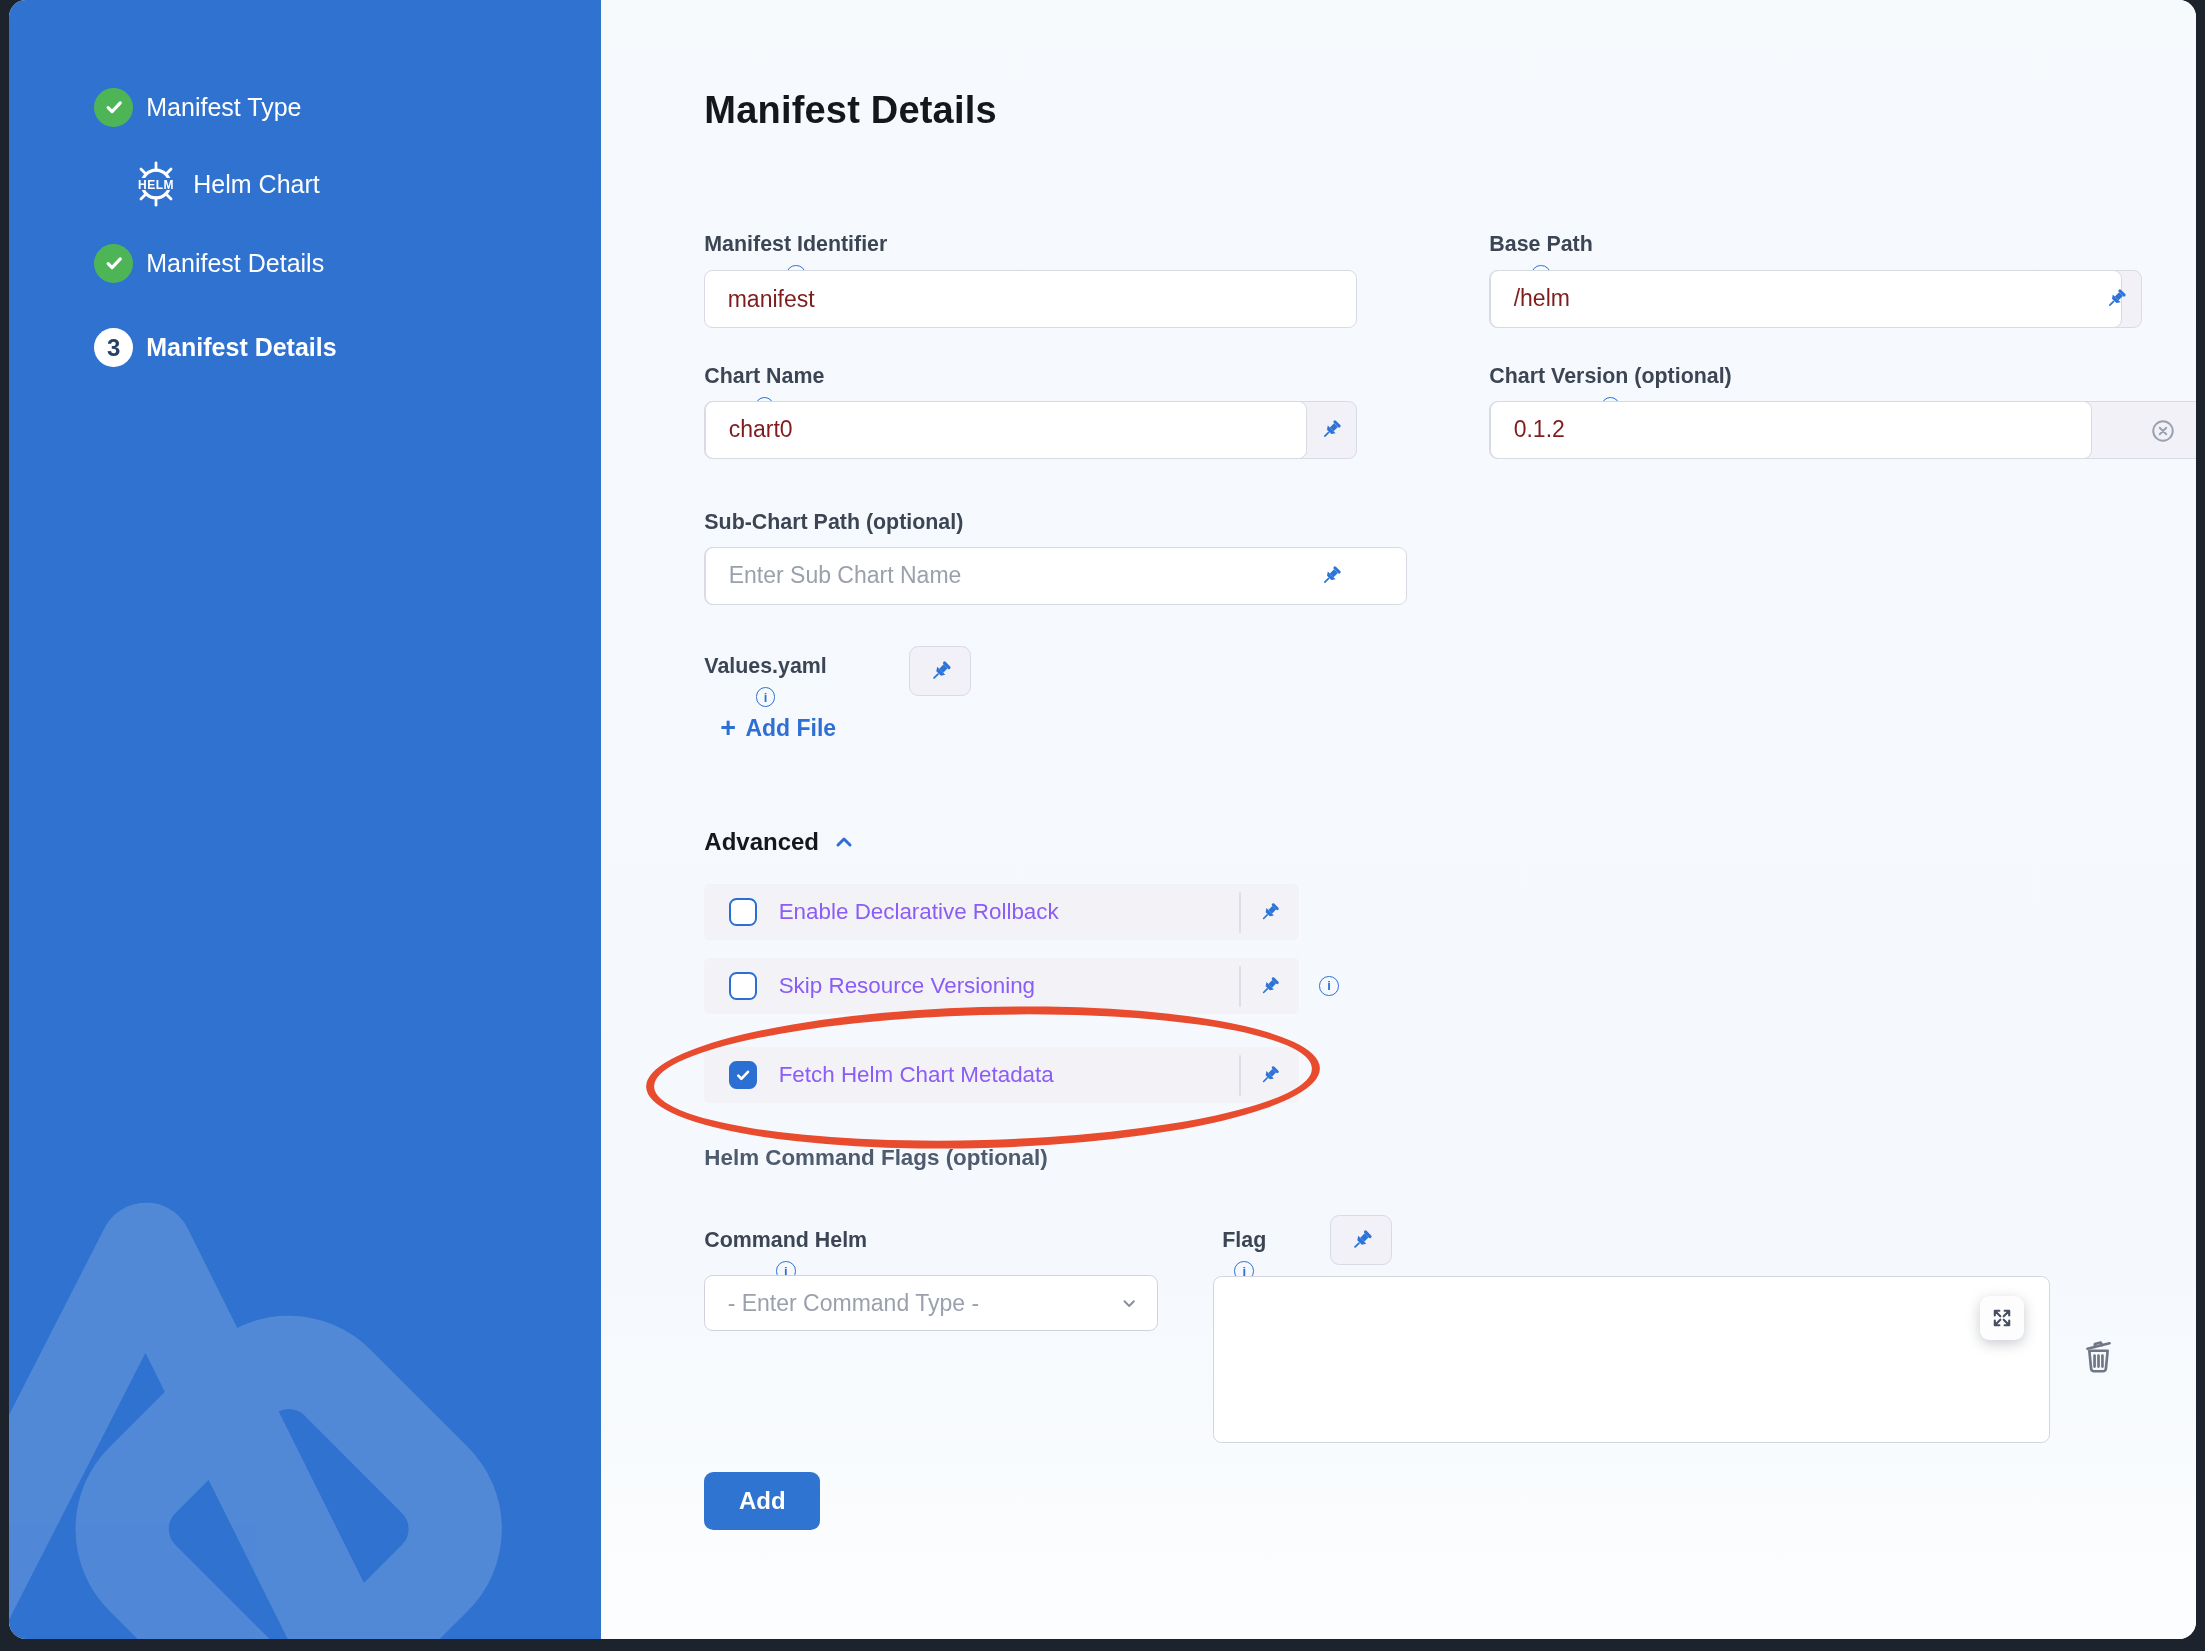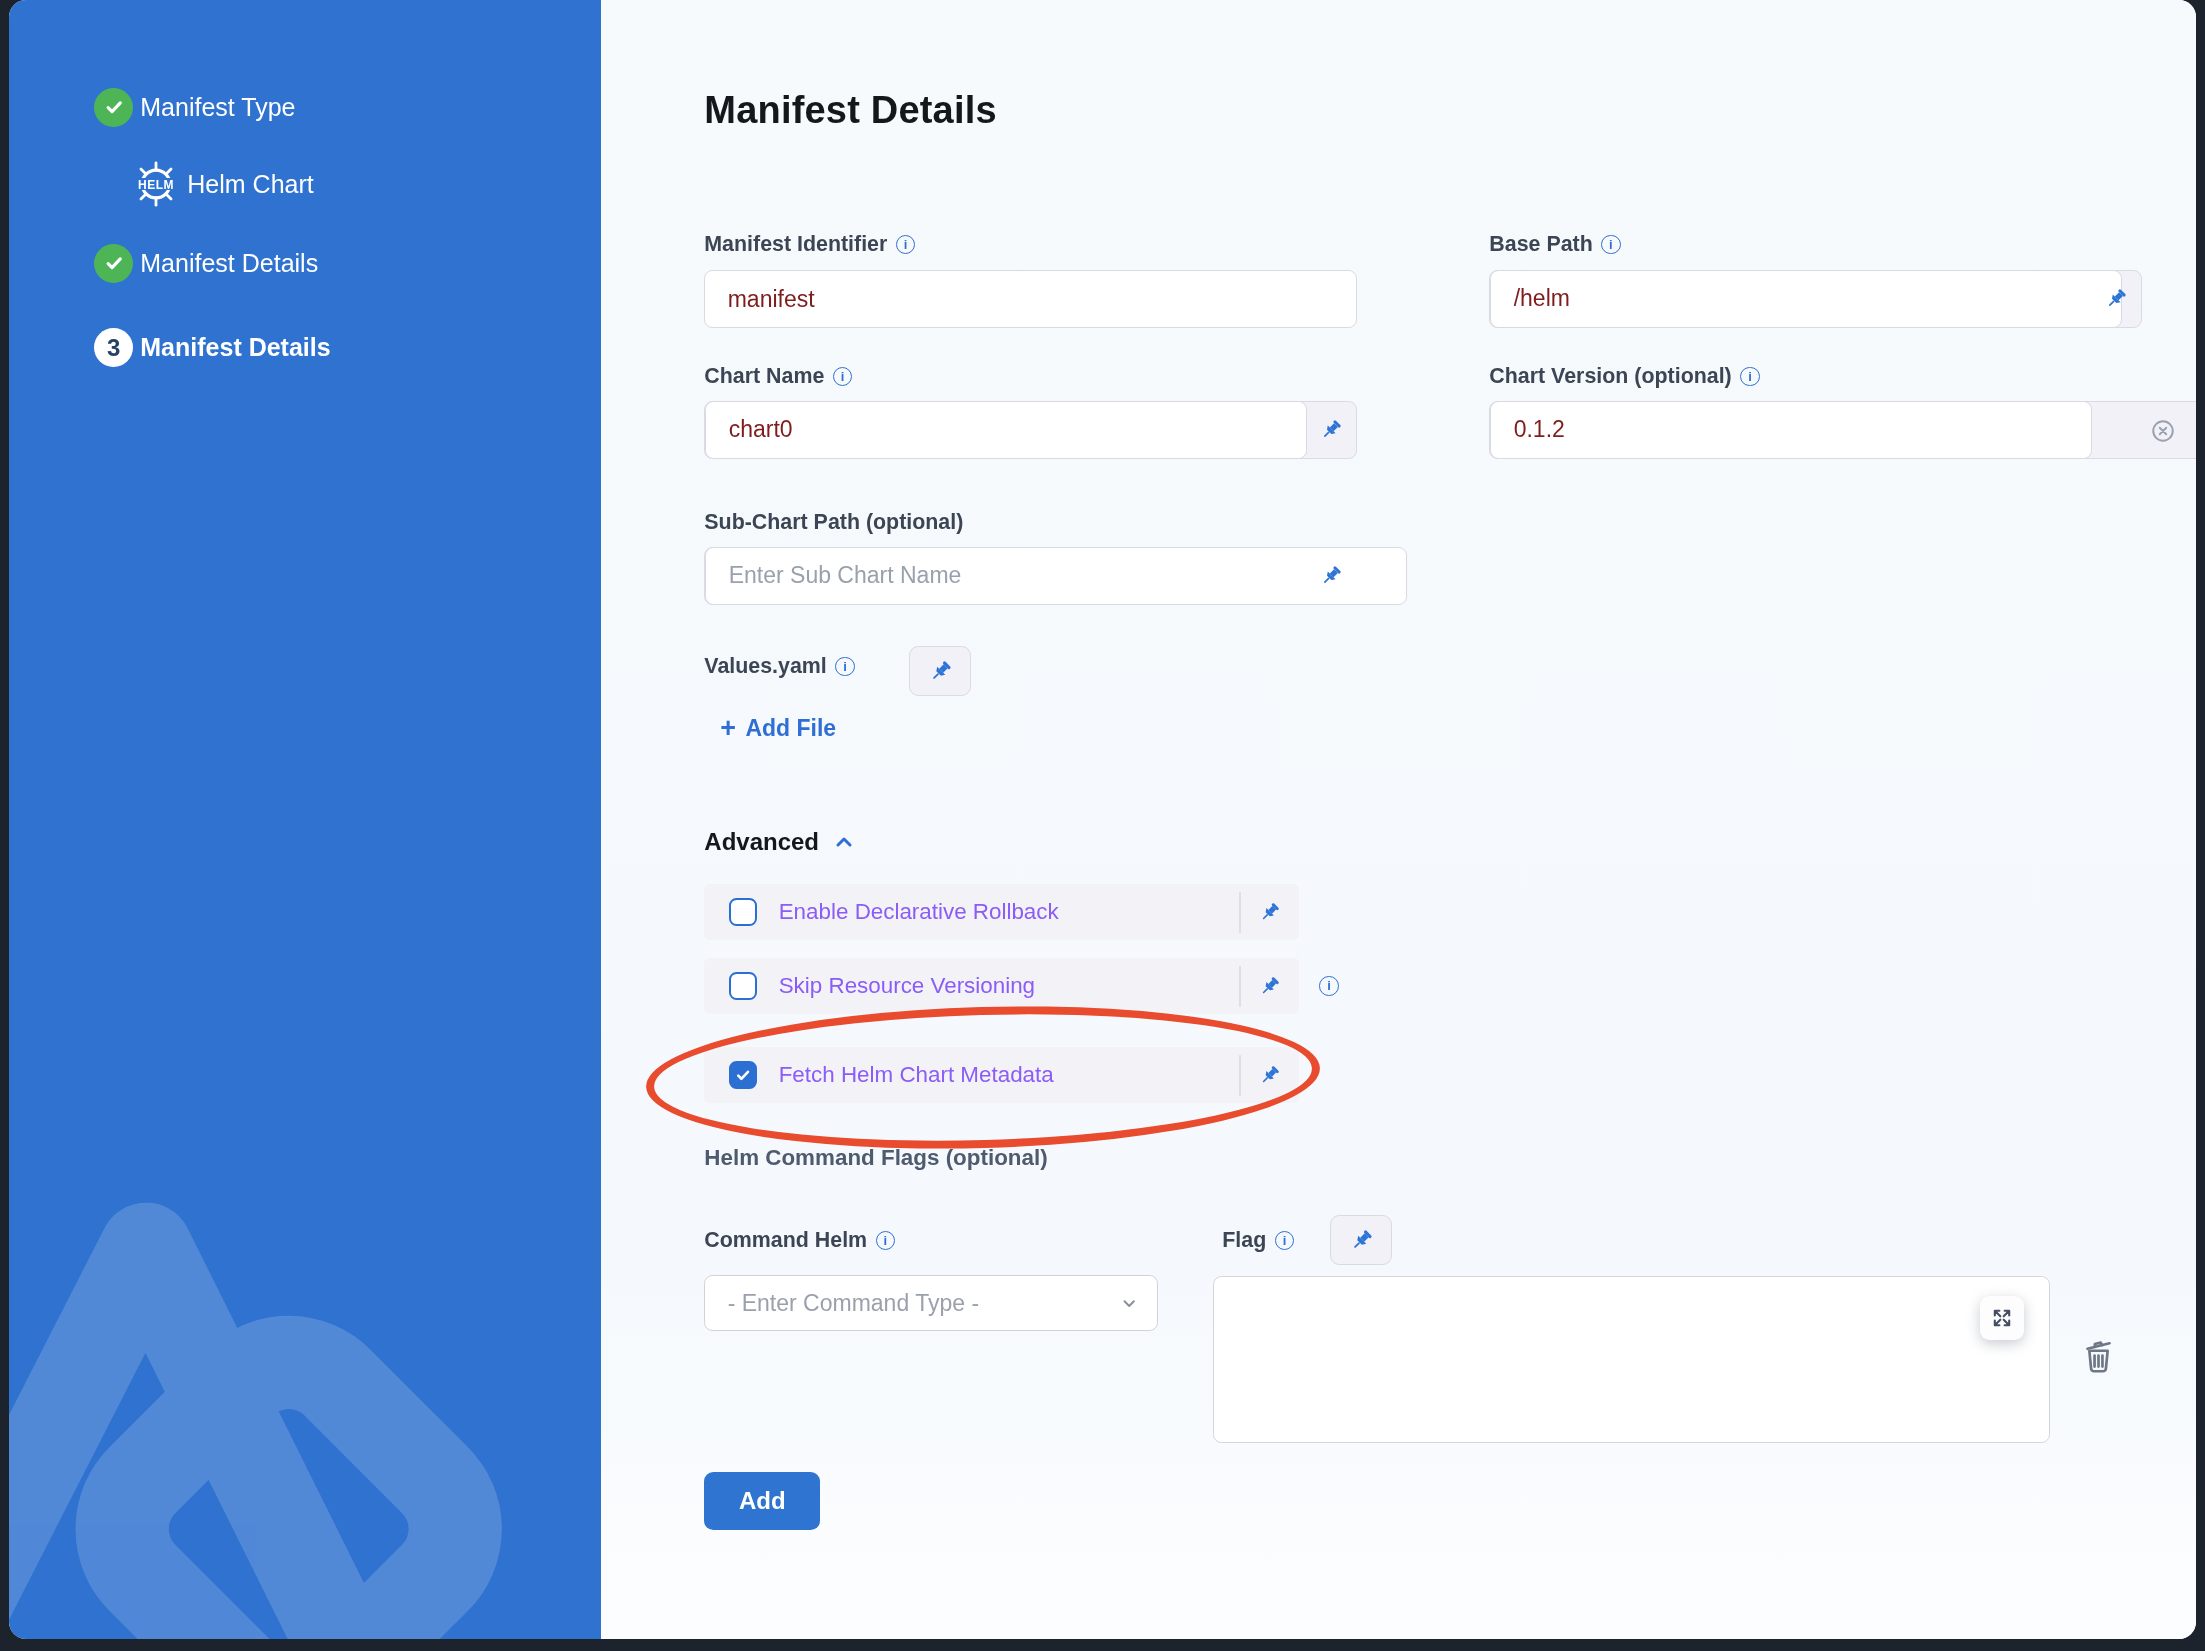--- a/index.html
+++ b/index.html
@@ -3,34 +3,34 @@
 <meta charset="utf-8">
 <style>
   html,body{margin:0;padding:0;background:#171c24;}
   .screen{position:relative;width:2206px;height:1652px;background:#1d232c;overflow:hidden;
           font-family:"Liberation Sans","DejaVu Sans",sans-serif;}
   .modal{position:absolute;left:9.3px;top:0;width:2187px;height:1639px;border-radius:17px;
          overflow:hidden;background:#f6fafd;}
   
   .sidebar{position:absolute;left:0;top:0;width:592px;height:100%;background:#2f72d0;overflow:hidden;}
   .watermark{position:absolute;left:0;top:0;width:592px;height:1639px;}
-  .step,.substep{position:absolute;display:flex;align-items:center;gap:7px;}
+  .step,.substep{position:absolute;display:flex;align-items:center;gap:13px;}
   .step{left:85px;}
   .substep{left:123px;}
   .step-circle{width:39px;height:39px;border-radius:50%;display:flex;align-items:center;justify-content:center;flex:0 0 auto;}
   .step-circle.done{background:#4db556;}
   .step-circle.current{background:#ffffff;color:#274066;font-size:24px;font-weight:700;}
   .step-label{color:#ffffff;font-size:25px;font-weight:400;white-space:nowrap;}
   .step-label.bold{font-weight:700;}
   
   .main{position:absolute;left:592px;top:0;right:0;bottom:0;
         background:linear-gradient(#f6fafd 0%,#f5f9fd 78%,#fcfdfe 100%);}
   .abs{position:absolute;}
   .title{position:absolute;left:695px;top:89px;margin:0;font-size:38px;font-weight:800;color:#14171c;letter-spacing:0.2px;}
-  .lbl{position:absolute;display:flex;align-items:center;gap:8.4px;font-size:21.4px;font-weight:600;color:#3c4553;white-space:nowrap;}
+  .lbl{position:absolute;display:flex;align-items:center;gap:8.4px;font-size:21.4px;font-weight:600;color:#3c4553;white-space:nowrap;flex-direction:column;}
   .lbl.muted{color:#4e5a6e;}
   .info{width:19.6px;height:19.6px;border:1.9px solid #2f6fd3;border-radius:50%;display:inline-flex;
         align-items:center;justify-content:center;color:#2f6fd3;font-size:13px;font-weight:700;box-sizing:border-box;}
   .info::after{content:"i";line-height:1;}
   .tinput{position:absolute;height:58px;background:#ffffff;border:1.4px solid #d8dae2;border-radius:8.4px;
           font-family:"Liberation Sans","DejaVu Sans",sans-serif;font-size:23px;color:#7f1d1d;
           padding:0 22.4px;box-sizing:border-box;outline:none;}
   .tinput::placeholder{color:#9aa1ad;opacity:1;}
   .pinwrap{position:absolute;height:58px;background:#f1f1f7;border:1.4px solid #d9dbe3;border-radius:8.4px;box-sizing:border-box;}
   .pinwrap .tinput{left:0;top:-1.4px;height:58px;}

